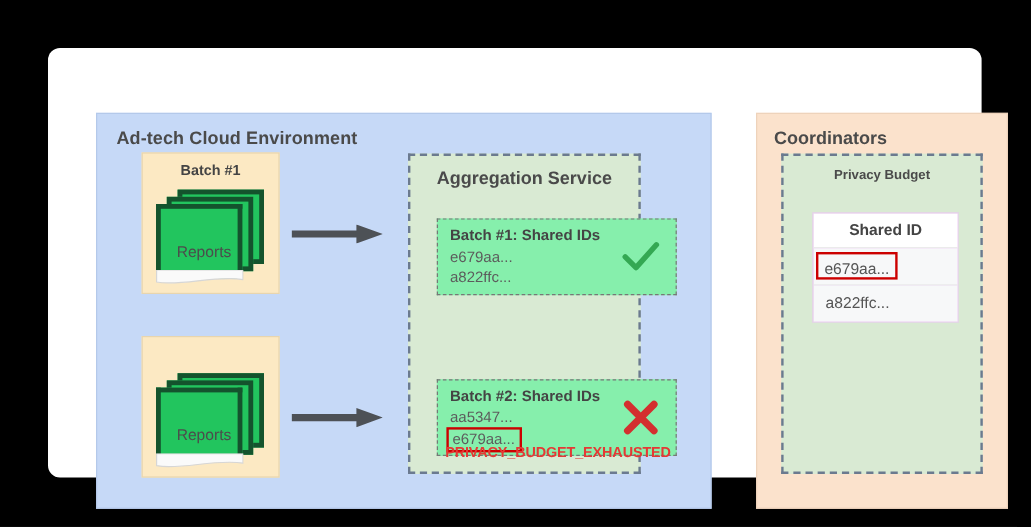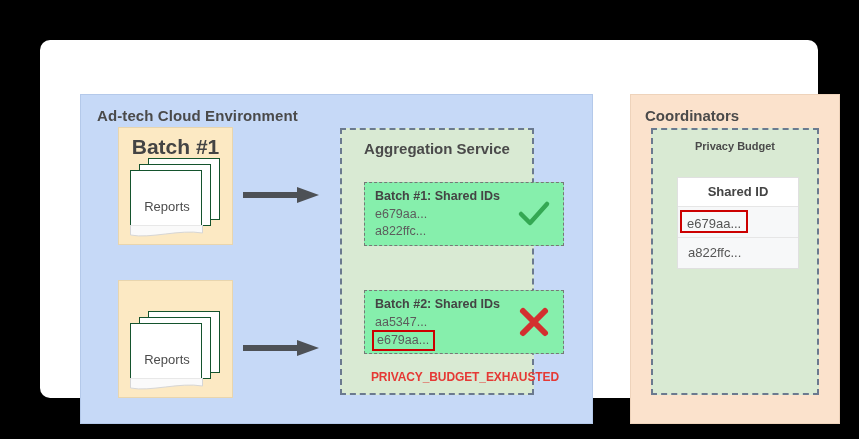--- a/index.html
+++ b/index.html
@@ -62,37 +62,37 @@
     box-sizing: border-box;
   }
   .batch-card.b1 { left: 78px; top: 87px; }
   .batch-card.b2 { left: 78px; top: 240px; }
   .batch-title {
     position: absolute;
     top: 7px;
     left: 0;
     width: 100%;
     text-align: center;
-    font-size: 21px;
+    font-size: 12px;
     font-weight: bold;
     color: #444444;
   }
 
   
   .doc-stack {
     position: absolute;
     left: 11px;
     top: 30px;
     width: 95px;
     height: 80px;
   }
   .doc {
     position: absolute;
-    background: #ffffff;
-    border: 1px solid #14532d;
+    background: #22c55e;
+    border: 4px solid #14532d;
     box-sizing: border-box;
   }
   .doc.back  { left: 18px; top: 0px;  width: 72px; height: 62px; }
   .doc.mid   { left: 9px;  top: 6px;  width: 72px; height: 62px; }
   .doc.front { left: 0px;  top: 12px; width: 72px; height: 62px;
                border-bottom: none; }
   .doc-front-wave {
     position: absolute;
     left: 0px;
     top: 67px;
@@ -145,21 +145,21 @@
     position: absolute;
     left: 22px;
     width: 200px;
     height: 64px;
     background: #86efac;
     border: 1px dashed #777777;
     box-sizing: border-box;
     text-align: right;
   }
   .batch-panel.p1 { top: 52px; }
-  .batch-panel.p2 { top: 160px; }
+  .batch-panel.p2 { top: 186px; }
   .panel-heading {
     position: absolute;
     left: 10px;
     top: 6px;
     font-size: 12.5px;
     font-weight: bold;
     color: #444444;
   }
   .panel-id {
     position: absolute;

